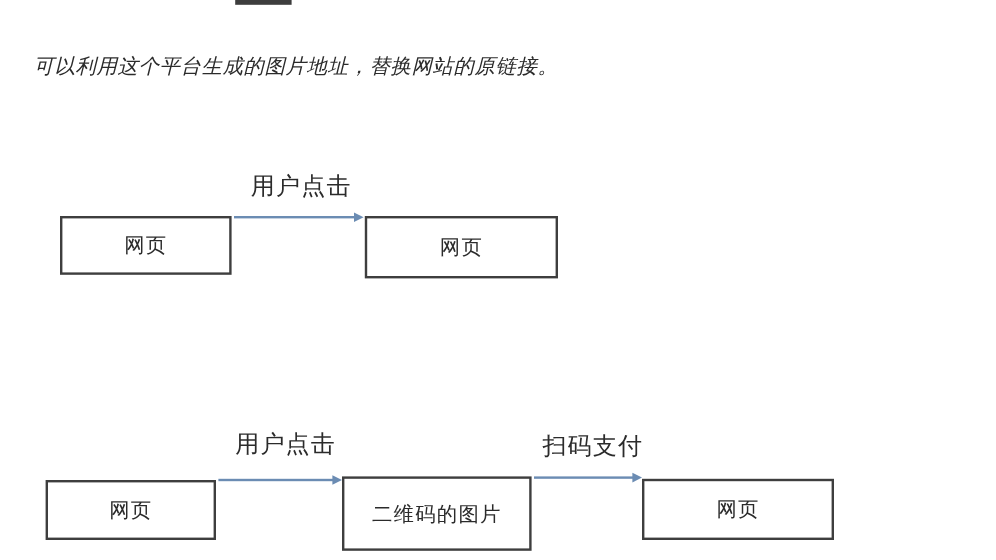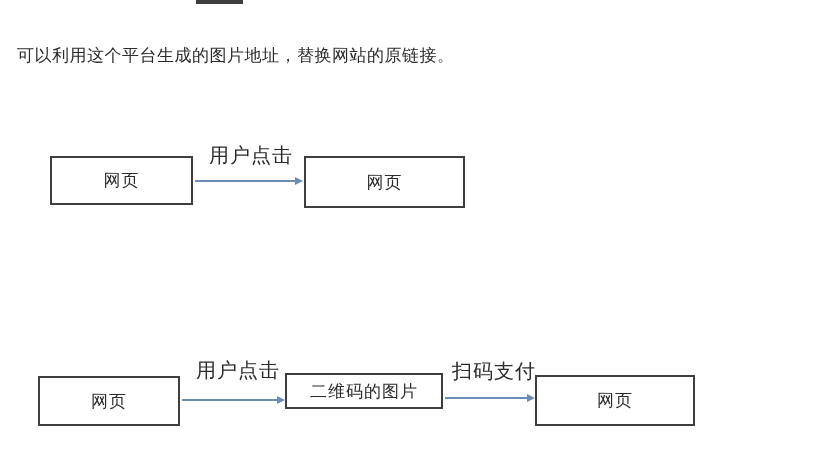--- a/index.html
+++ b/index.html
@@ -6,30 +6,30 @@
   .canvas{
     position:relative;width:830px;height:467px;overflow:hidden;
     background:var(--background,#ffffff);
     font-family:"Liberation Sans","DejaVu Sans",sans-serif;
   }
   .top-bar{
     position:absolute;left:196px;top:0;width:47px;height:4px;
     background:var(--top-bar,#3d3d3d);
   }
   .intro-line{
-    position:absolute;left:17px;margin:0;
+    position:absolute;left:28px;margin:0;
     font-size:17px;line-height:20px;color:var(--text,#2b2b2b);
-    letter-spacing:0.5px;white-space:nowrap;
+    letter-spacing:0.5px;white-space:nowrap;font-style:italic;
   }
   .flow-box{
     position:absolute;box-sizing:border-box;
     border:2px solid var(--box-border,#3e3e3e);
     display:flex;align-items:center;justify-content:center;
     font-size:17px;color:var(--text,#2b2b2b);
-    background:#fff;letter-spacing:1px;
+    background:#fff;letter-spacing:1px;margin-top:24px;
   }
   .arrow-label{
     position:absolute;font-size:20px;color:var(--text,#2b2b2b);
     letter-spacing:1px;white-space:nowrap;
   }
   .arrow{position:absolute;height:10px;}
   .arrow .shaft{
     position:absolute;left:0;right:6px;top:4px;height:2px;
     background:var(--arrow,#6b8cb3);
   }
@@ -69,21 +69,21 @@
     <span>网页</span>
   </div>
 
   <div class="arrow-label" style="left:196px;top:357px">用户点击</div>
 
   <div class="arrow" style="left:182px;top:395px;width:103px">
     <i class="shaft"></i>
     <i class="head"></i>
   </div>
 
-  <div class="flow-box" style="left:285px;top:373px;width:158px;height:36px">
+  <div class="flow-box" style="left:285px;top:373px;width:158px;height:62px">
     <span>二维码的图片</span>
   </div>
 
   <div class="arrow-label" style="left:452px;top:358px">扫码支付</div>
 
   <div class="arrow" style="left:445px;top:393px;width:90px">
     <i class="shaft"></i>
     <i class="head"></i>
   </div>
 

